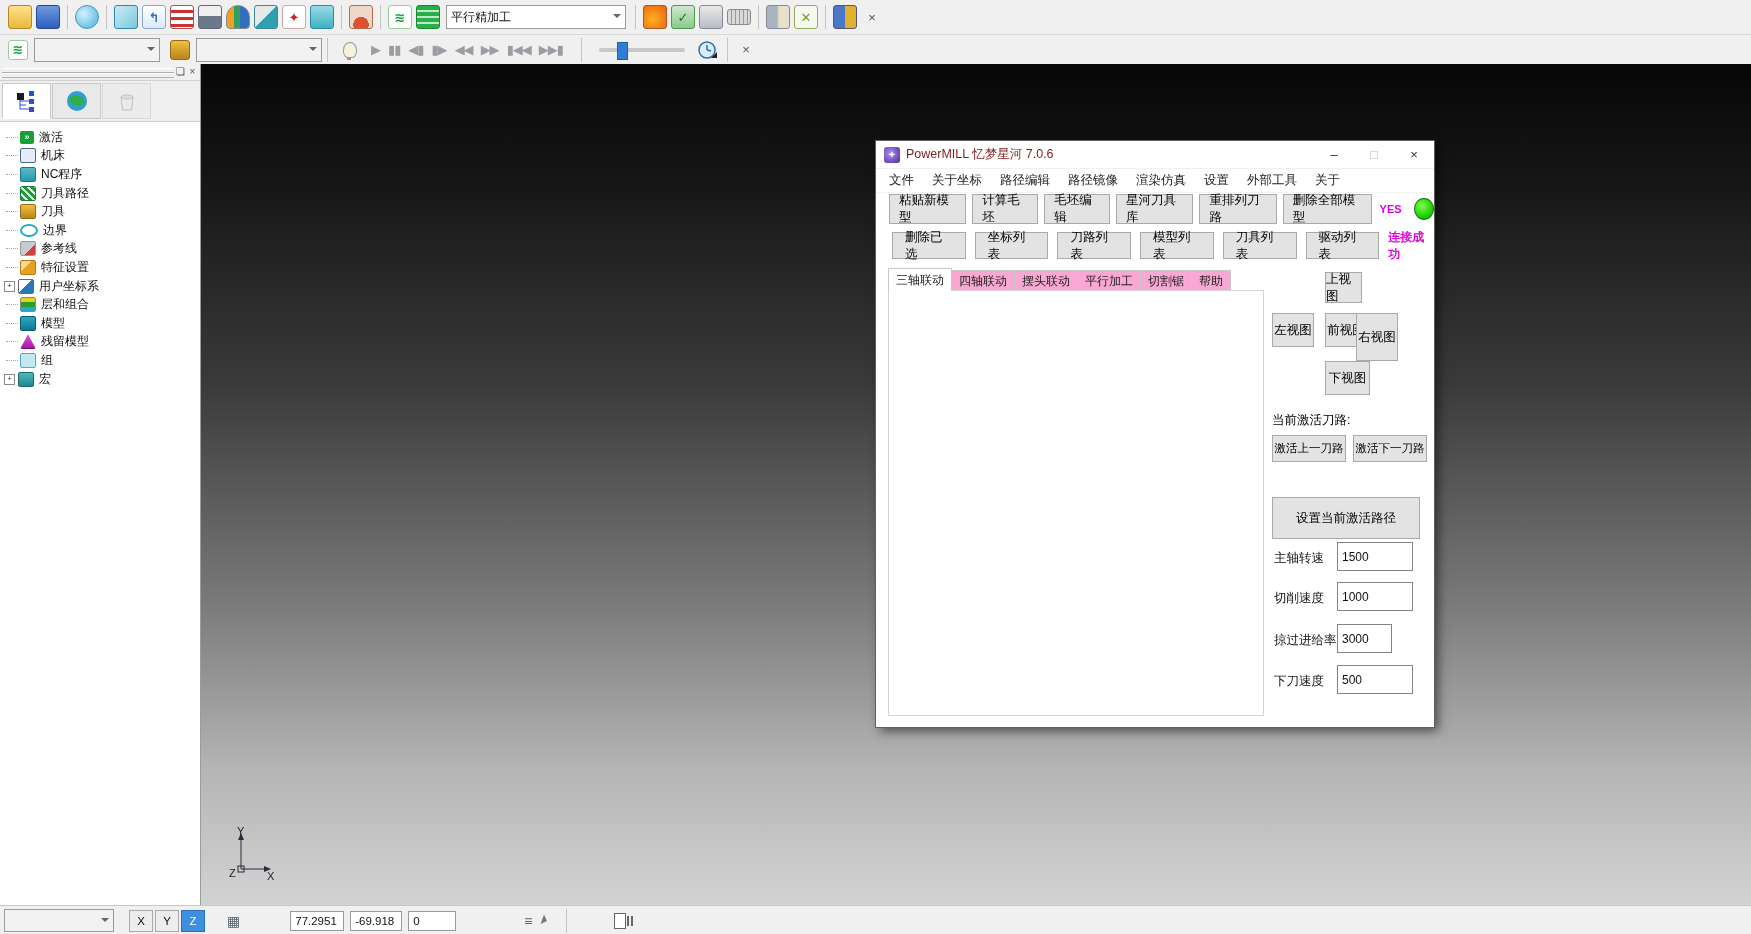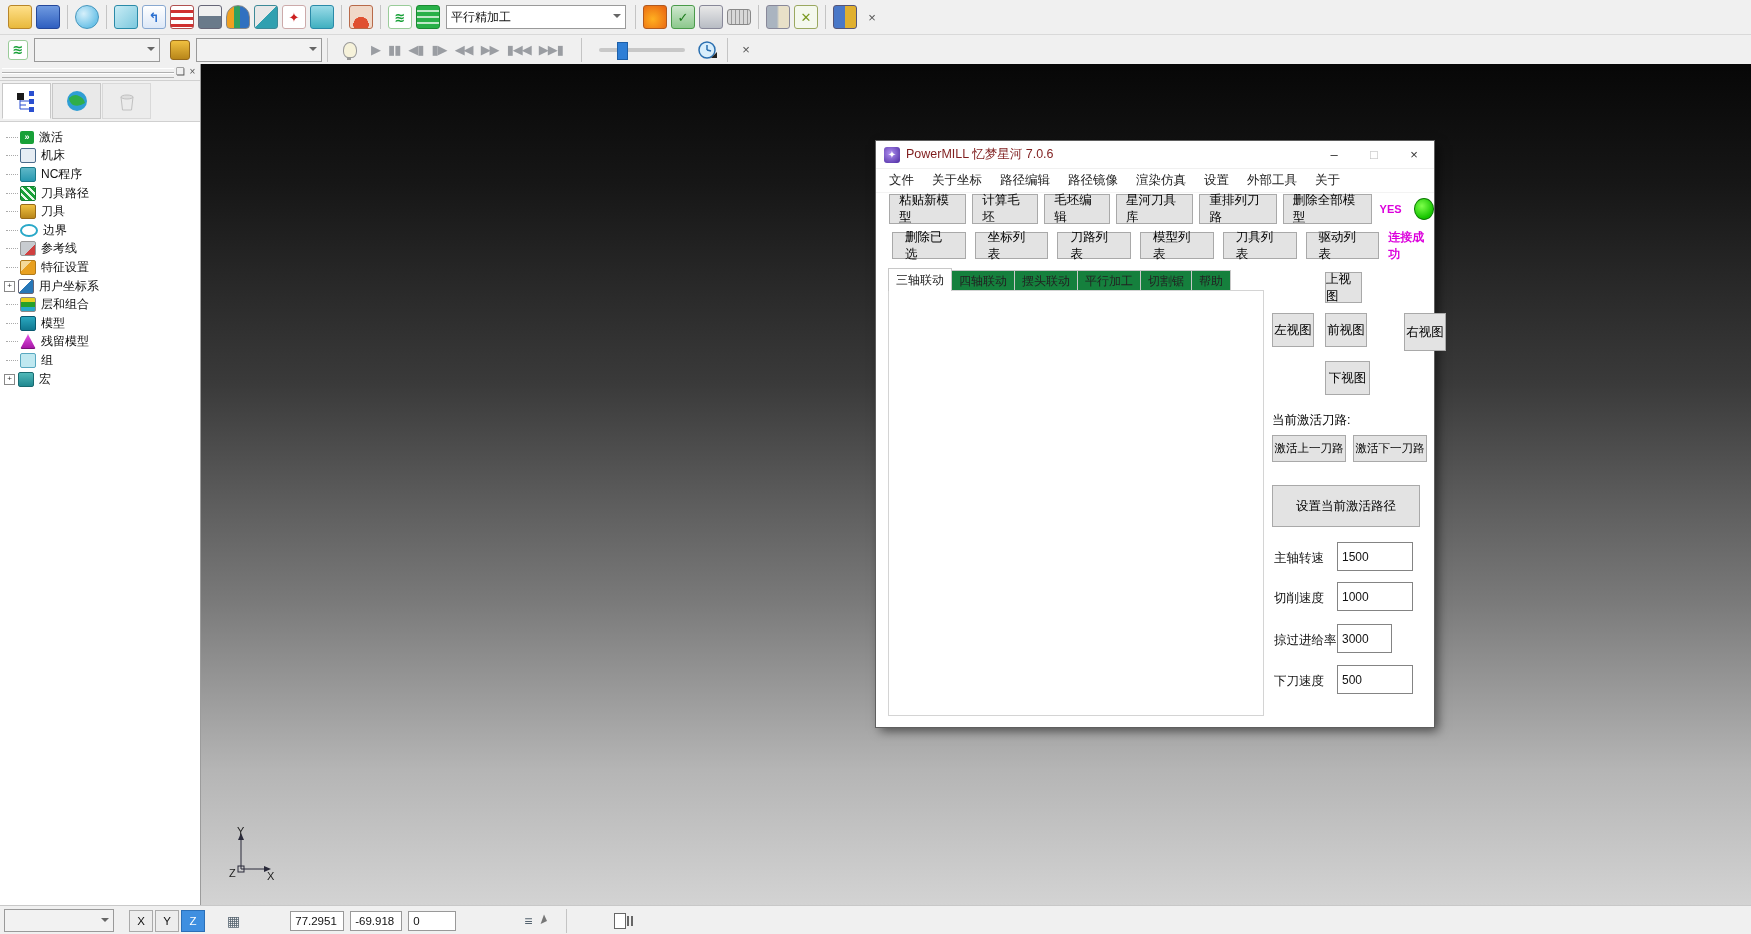--- a/index.html
+++ b/index.html
@@ -94,21 +94,21 @@
   #row1{left:13px;top:53px;height:30px;gap:6px;}
   #row1 .btn{height:30px;padding:0 9px;}
   #row2{left:16px;top:91px;height:27px;gap:9px;}
   #row2 .btn{height:27px;padding:0 12px;}
   .magenta{color:#dc00dc;font-weight:bold;font-size:12px;}
   #yes{font-size:11px;margin-left:2px;}
   #led{width:20px;height:20px;border-radius:50%;margin-left:6px;
        background:radial-gradient(circle at 38% 35%,#7dff4a,#16c400 70%);border:1.5px solid #0a7a00;}
   
   #tabs{position:absolute;left:12px;top:128px;display:flex;align-items:flex-end;height:22px;}
-  .tab{height:20px;padding:0 7px;display:flex;align-items:center;background:#15803d;
+  .tab{height:20px;padding:0 7px;display:flex;align-items:center;background:#f9a8d4;
        border:1px solid #c8c8c8;border-bottom:none;margin-right:-1px;font-size:12px;color:#222;}
   .tab.active{background:#fff;height:22px;position:relative;z-index:2;}
   #group{position:absolute;left:12px;top:149px;width:374px;height:424px;border:1px solid #d4d4d4;background:#fff;z-index:1;}
   .lbl{position:absolute;font-size:12.5px;color:#000;white-space:nowrap;}
   .txt{position:absolute;background:#fff;border:1px solid #848484;font-size:12px;padding:0 4px;
        display:flex;align-items:center;box-sizing:border-box;}
   .dcombo{position:absolute;background:#f0f0f0;border:1px solid #8a8a8a;box-sizing:border-box;}
   .dcombo .arr{position:absolute;right:5px;top:7px;width:0;height:0;border:4px solid transparent;border-top-color:#555;}
   .cbrow{position:absolute;display:flex;align-items:center;gap:4px;}
   .cb{width:13px;height:13px;border:1px solid #444;background:#fff;flex:none;position:relative;}
@@ -435,27 +435,27 @@
   </div>
   <div class="cbrow" style="left:16px;top:497px;">
     <span class="cb"></span>
     <span class="cbl">碰撞避让</span>
   </div>
   <div class="btn pbtn" style="left:142px;top:489px;width:104px;height:54px;">执行</div>
 
   <div class="btn pbtn" style="left:449px;top:131px;width:37px;height:31px;">上视图</div>
   <div class="btn pbtn" style="left:396px;top:172px;width:42px;height:34px;">左视图</div>
   <div class="btn pbtn" style="left:449px;top:172px;width:42px;height:34px;">前视图</div>
-  <div class="btn pbtn" style="left:528px;top:172px;width:42px;height:38px;">右视图</div>
+  <div class="btn pbtn" style="left:480px;top:172px;width:42px;height:48px;">右视图</div>
   <div class="btn pbtn" style="left:449px;top:220px;width:45px;height:34px;">下视图</div>
 
   <span class="lbl" style="left:396px;top:271px;">当前激活刀路:</span>
   <div class="btn pbtn" style="left:396px;top:294px;width:74px;height:27px;font-size:11.5px;">激活上一刀路</div>
   <div class="btn pbtn" style="left:477px;top:294px;width:74px;height:27px;font-size:11.5px;">激活下一刀路</div>
-  <div class="btn pbtn" style="left:396px;top:344px;width:148px;height:42px;">设置当前激活路径</div>
+  <div class="btn pbtn" style="left:396px;top:356px;width:148px;height:42px;">设置当前激活路径</div>
 
   <span class="plabel" style="left:398px;top:409px;">主轴转速</span>
   <div class="pinput" style="left:461px;top:401px;width:76px;height:29px;">1500</div>
   <span class="plabel" style="left:398px;top:449px;">切削速度</span>
   <div class="pinput" style="left:461px;top:441px;width:76px;height:29px;">1000</div>
   <span class="plabel" style="left:398px;top:491px;">掠过进给率</span>
   <div class="pinput" style="left:461px;top:483px;width:55px;height:29px;">3000</div>
   <span class="plabel" style="left:398px;top:532px;">下刀速度</span>
   <div class="pinput" style="left:461px;top:524px;width:76px;height:29px;">500</div>
 </div>

